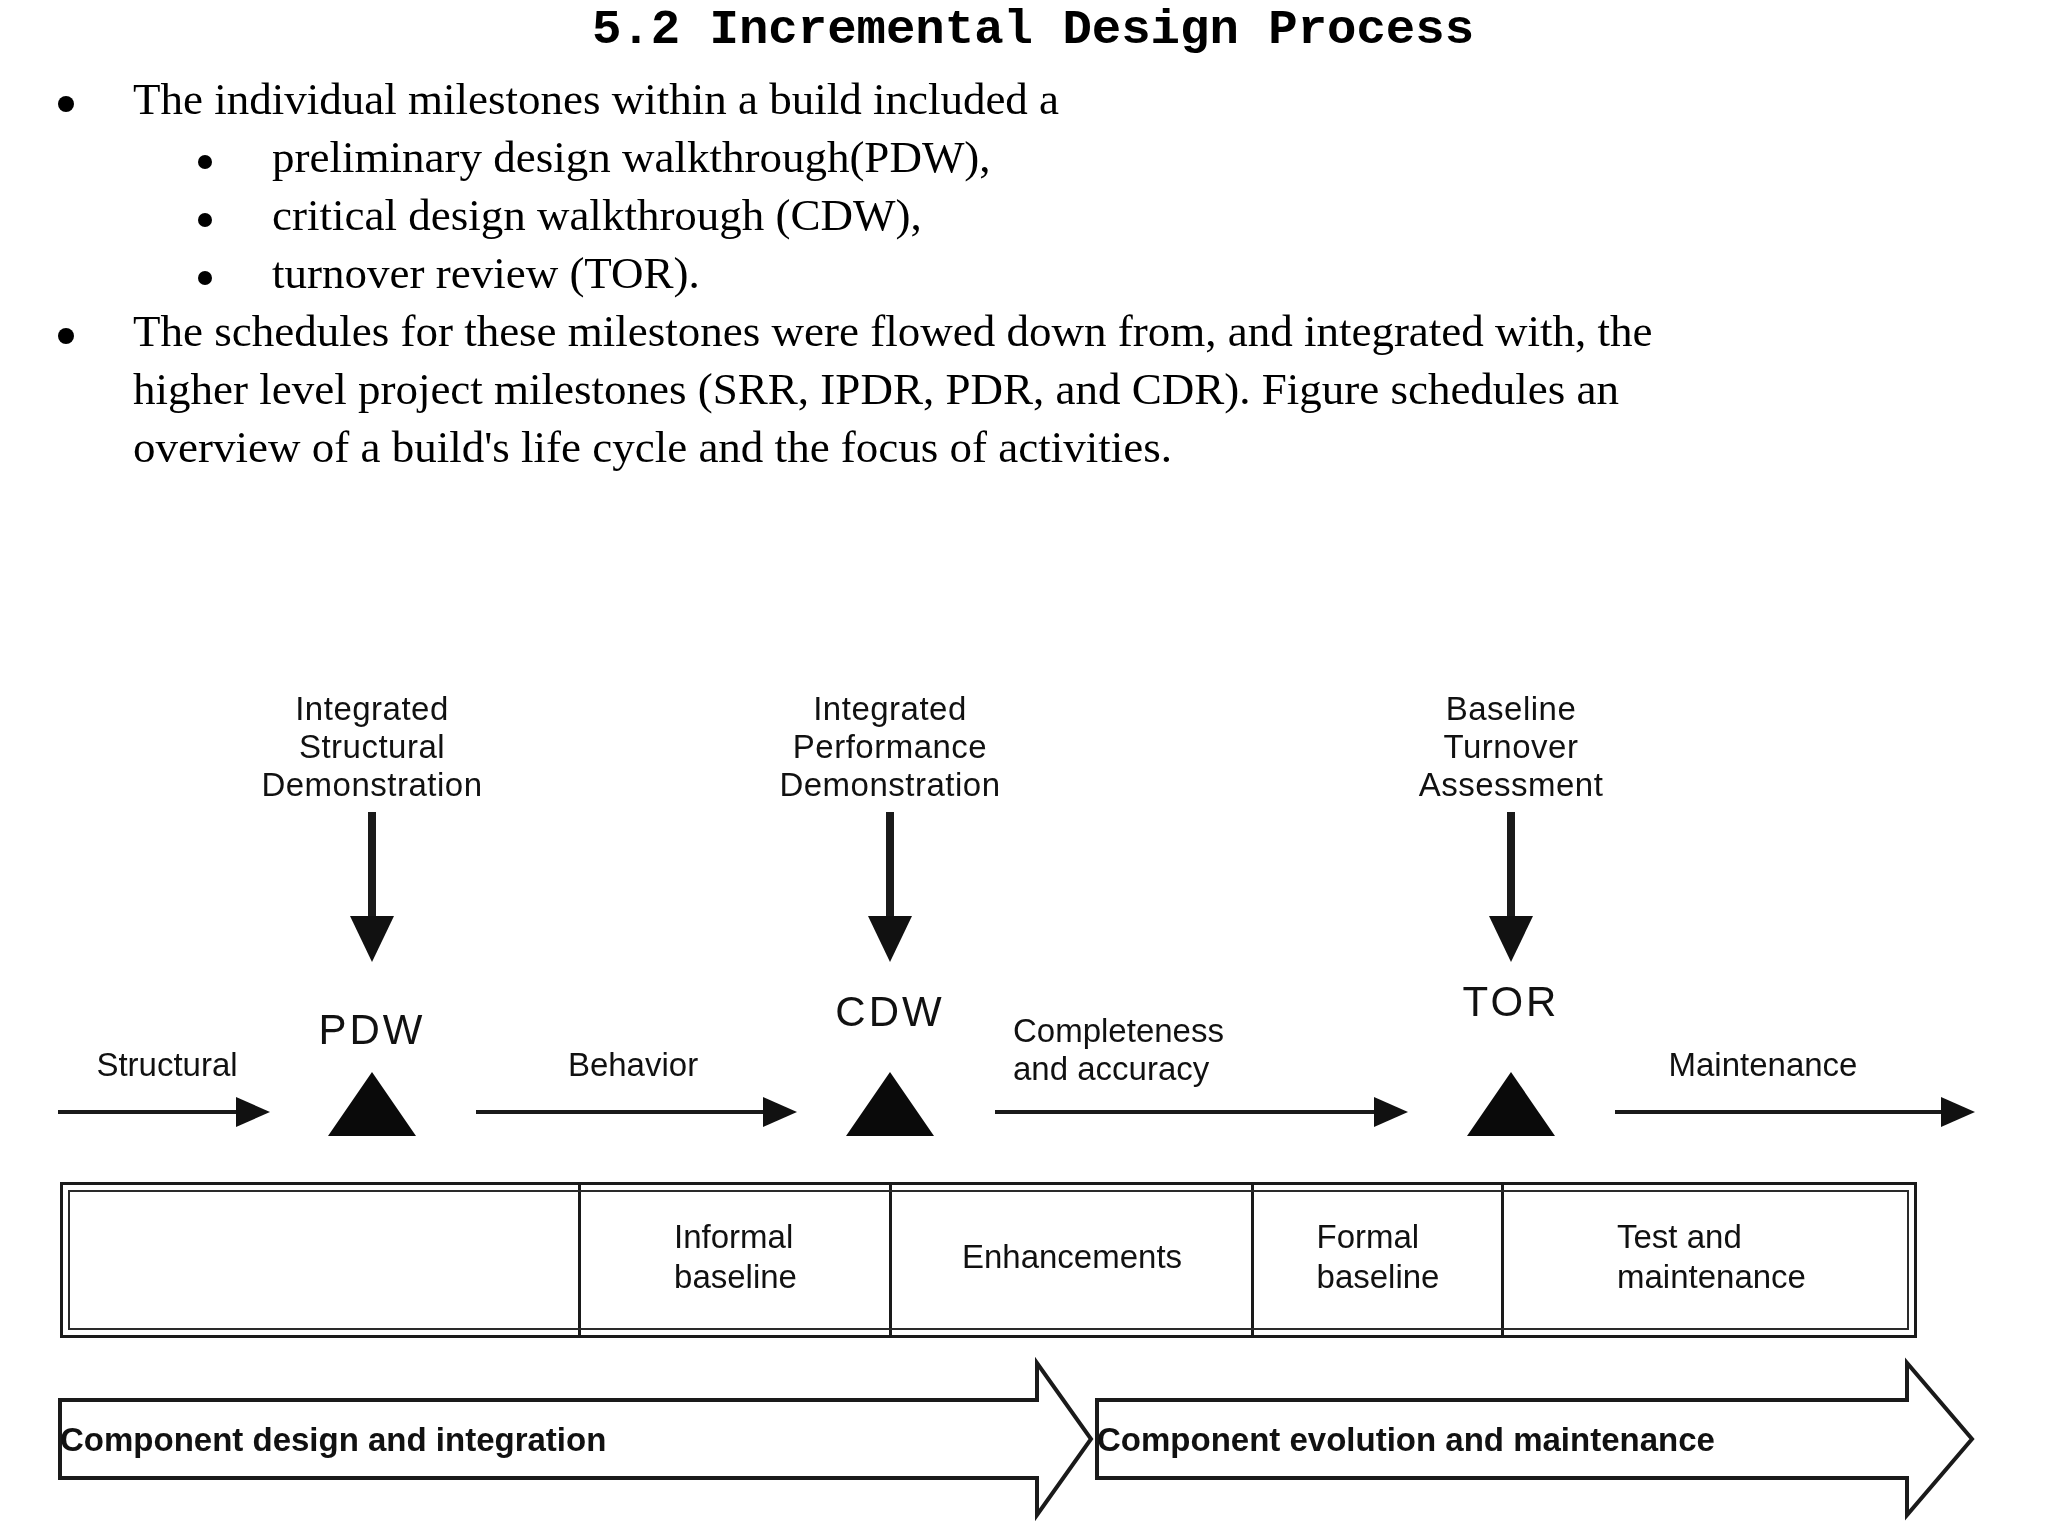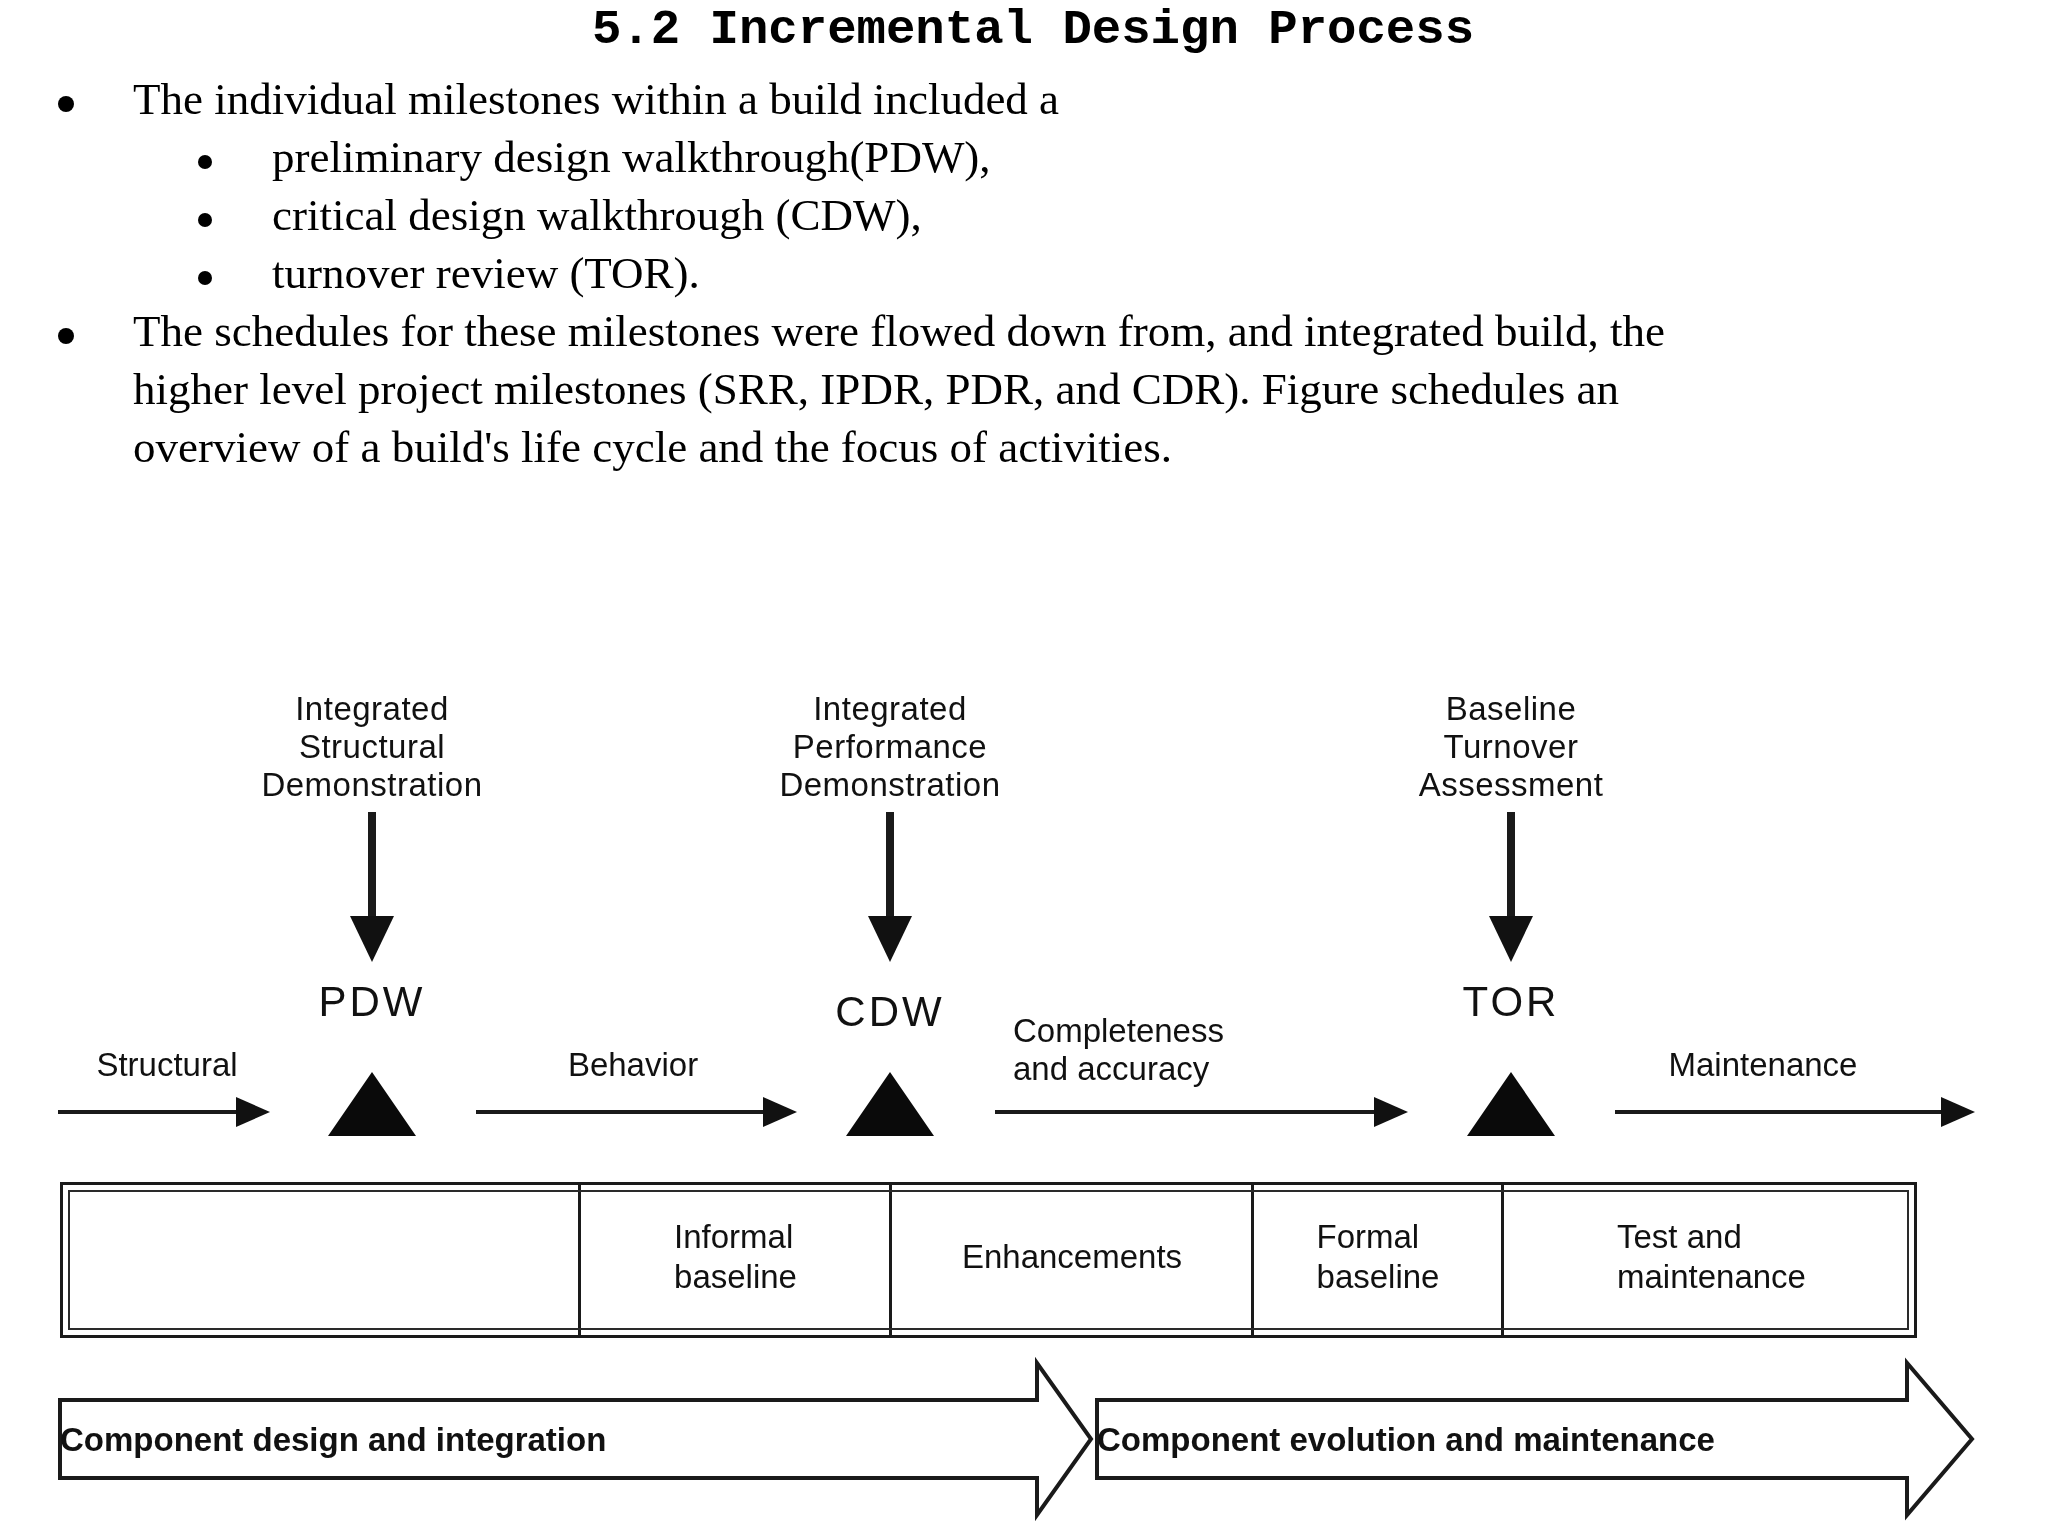--- a/index.html
+++ b/index.html
@@ -89,41 +89,41 @@
   <span class="dot l2" style="left:198px;top:155px;"></span>
   <div class="body-line" style="left:272px;top:132px;">preliminary design walkthrough(PDW),</div>
 
   <span class="dot l2" style="left:198px;top:213px;"></span>
   <div class="body-line" style="left:272px;top:190px;">critical design walkthrough (CDW),</div>
 
   <span class="dot l2" style="left:198px;top:271px;"></span>
   <div class="body-line" style="left:272px;top:248px;">turnover review (TOR).</div>
 
   <span class="dot l1" style="left:58px;top:328px;"></span>
-  <div class="body-line" style="left:133px;top:306px;">The schedules for these milestones were flowed down from, and integrated build, the</div>
+  <div class="body-line" style="left:133px;top:306px;">The schedules for these milestones were flowed down from, and integrated with, the</div>
   <div class="body-line" style="left:133px;top:364px;">higher level project milestones (SRR, IPDR, PDR, and CDR). Figure schedules an</div>
   <div class="body-line" style="left:133px;top:422px;">overview of a build's life cycle and the focus of activities.</div>
 
   <div class="col-label" style="left:202px;top:690px;">
     <div>Integrated</div>
     <div>Structural</div>
     <div>Demonstration</div>
   </div>
   <div class="col-label" style="left:720px;top:690px;">
     <div>Integrated</div>
     <div>Performance</div>
     <div>Demonstration</div>
   </div>
   <div class="col-label" style="left:1341px;top:690px;">
     <div>Baseline</div>
     <div>Turnover</div>
     <div>Assessment</div>
   </div>
 
-  <div class="milestone" style="left:252px;top:980px;">PDW</div>
+  <div class="milestone" style="left:252px;top:1008px;">PDW</div>
   <div class="milestone" style="left:770px;top:980px;margin-top:10px;">CDW</div>
   <div class="milestone" style="left:1391px;top:980px;">TOR</div>
 
   <div class="phase-label centered" style="left:167px;top:1046px;">Structural</div>
   <div class="phase-label centered" style="left:633px;top:1046px;">Behavior</div>
   <div class="phase-label" style="left:1013px;top:1012px;">
     <div>Completeness</div>
     <div>and accuracy</div>
   </div>
   <div class="phase-label centered" style="left:1763px;top:1046px;">Maintenance</div>

